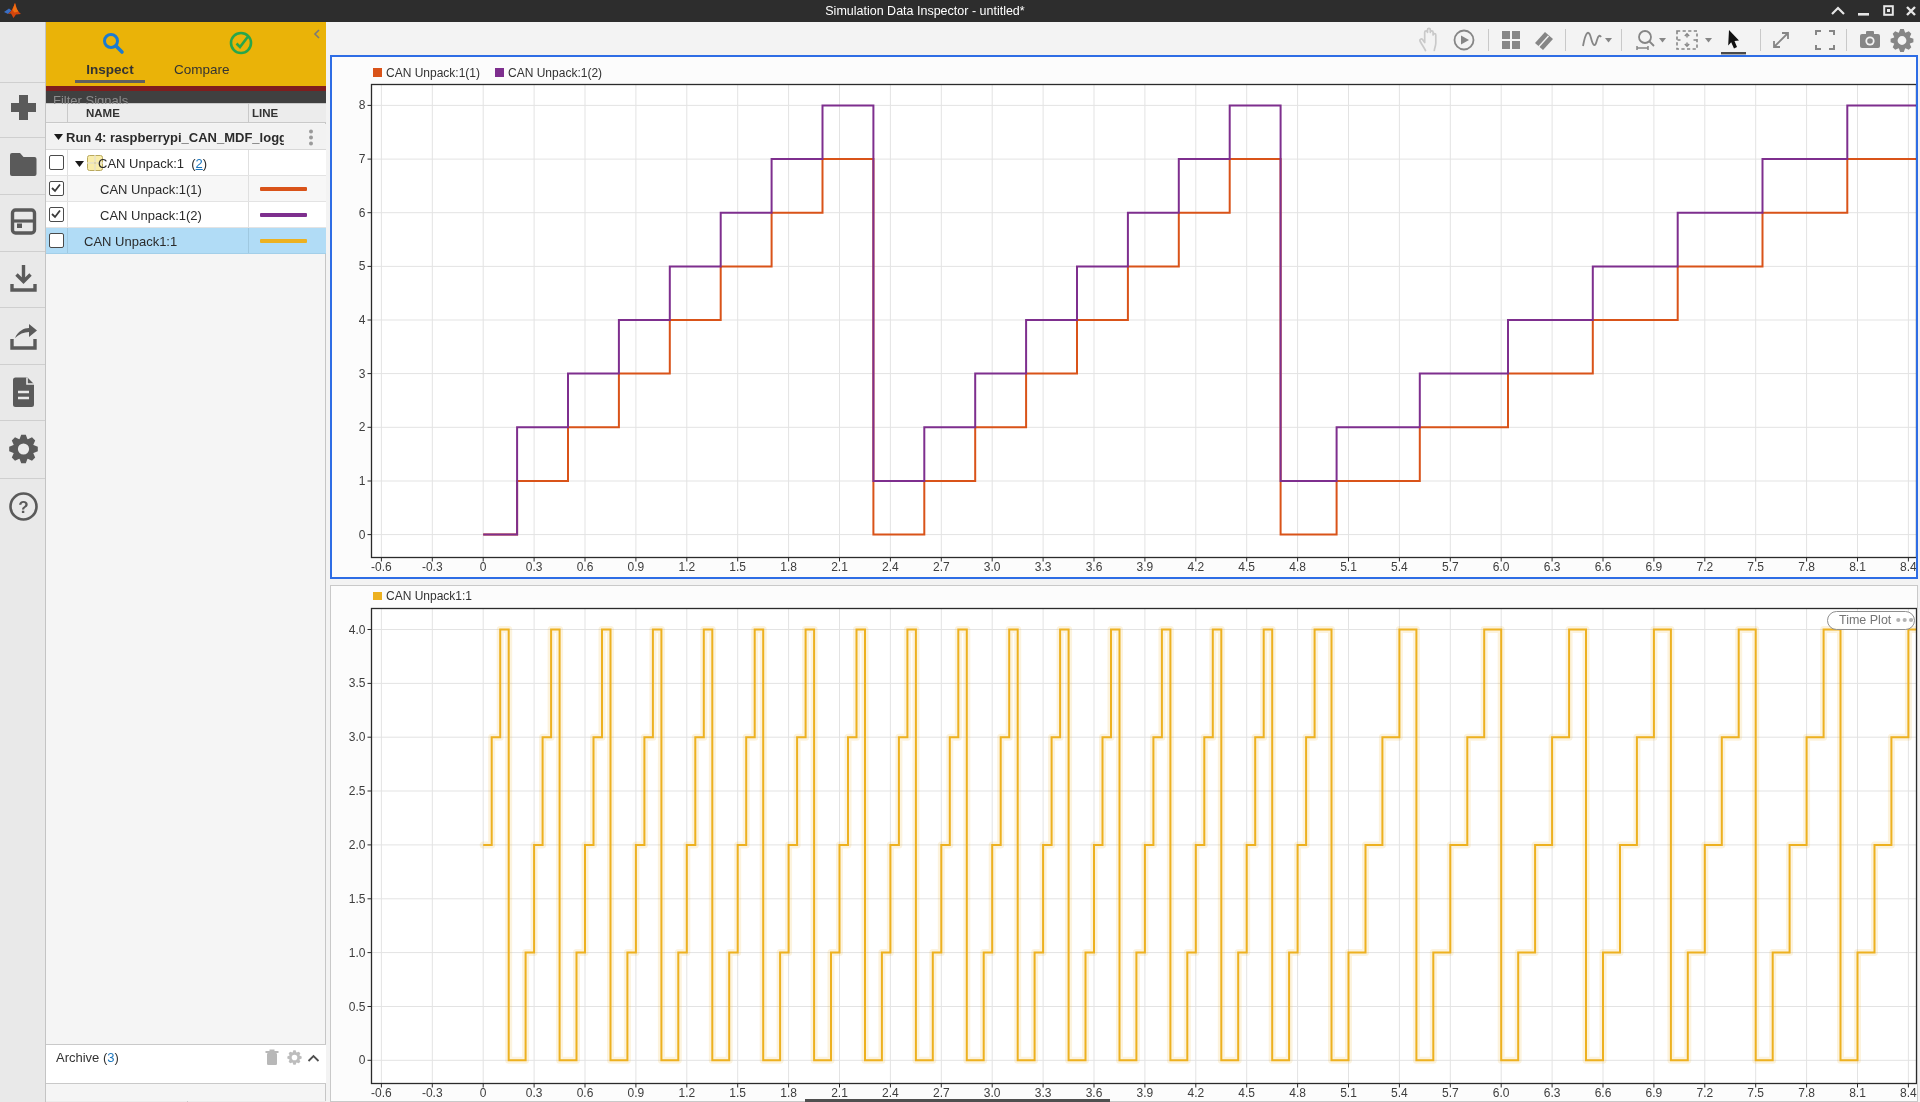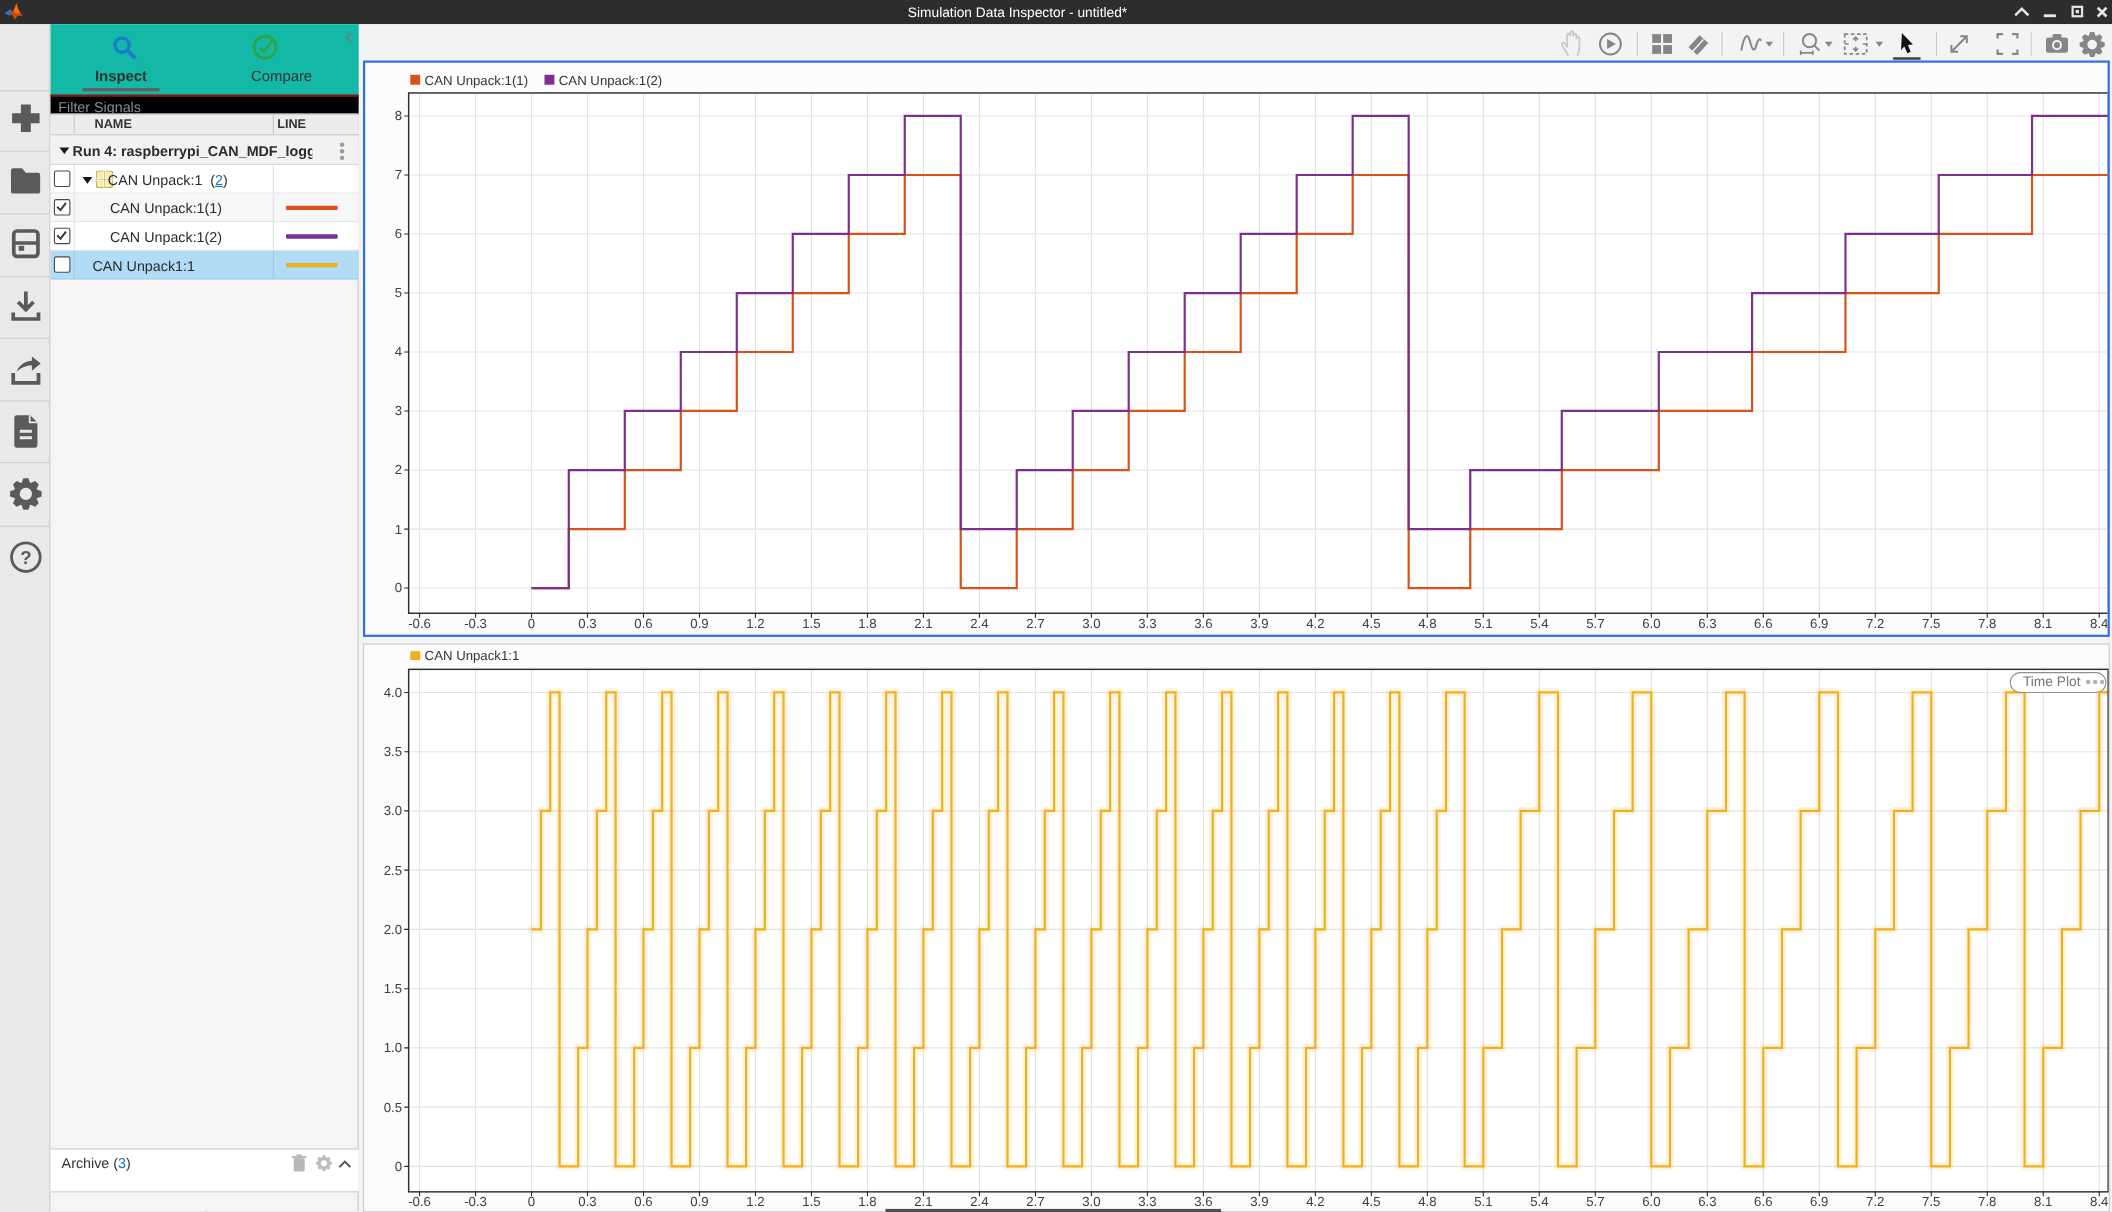--- a/index.html
+++ b/index.html
@@ -5,24 +5,24 @@
 html,body{width:1920px;height:1102px;overflow:hidden;background:#f3f3f3;
 font-family:"Liberation Sans",sans-serif;-webkit-font-smoothing:antialiased}
 .abs{position:absolute}
 #titlebar{position:absolute;left:0;top:0;width:1920px;height:22px;background:#2d2d2d}
 #title{position:absolute;left:0;top:0;width:1850px;text-align:center;line-height:22px;
 color:#fff;font-size:12.5px;font-weight:normal}
 #sidebar{position:absolute;left:0;top:22px;width:46px;height:1080px;background:#e9e9e9;
 border-right:1px solid #c4c4c4}
 .sep{position:absolute;left:0;width:45px;height:1px;background:#cfcfcf}
 #panel{position:absolute;left:46px;top:22px;width:280px;height:1080px;background:#f5f5f5;border-right:1px solid #c6c6c6}
-#tabs{position:absolute;left:0;top:0;width:280px;height:64px;background:#14b8a6}
+#tabs{position:absolute;left:0;top:0;width:280px;height:64px;background:#eab308}
 .tablbl{position:absolute;top:40px;font-size:13.5px;color:#333}
-#filter{position:absolute;left:0;top:64px;width:280px;height:18px;background:#000000;
-border-top:2px solid #7f1d1d;border-bottom:1px solid #c9c9c9}
+#filter{position:absolute;left:0;top:64px;width:280px;height:18px;background:#404040;
+border-top:5px solid #7f1d1d;border-bottom:1px solid #c9c9c9}
 #filter span{position:absolute;left:7px;top:1.5px;font-size:13px;color:#8c8c8c}
 #thead{position:absolute;left:0;top:82px;width:280px;height:19px;background:#ececec;
 border-bottom:1px solid #c9c9c9;font-size:11.5px;font-weight:bold;color:#333}
 .row{position:absolute;left:0;width:280px;height:26px;border-bottom:1px solid #e3e3e3;
 font-size:13px;color:#2b2b2b}
 .cb{position:absolute;top:5px;left:3px;width:15px;height:15px;background:#fff;
 border:1.5px solid #4a4a4a;border-radius:2px}
 .rowline{position:absolute;left:214px;top:11px;width:47px;height:4px;border-radius:1px}
 .vline{position:absolute;top:0;width:1px;height:100%;background:#e0e0e0}
 .bar{position:absolute;left:0;width:280px;background:#fff;border-top:1px solid #c9c9c9;
@@ -100,21 +100,21 @@
 <div id="tabs">
 <svg class="abs" style="left:55px;top:9px" width="24" height="24" viewBox="0 0 24 24">
         <circle cx="10" cy="10" r="6.5" fill="none" stroke="#1b7bd0" stroke-width="3"></circle>
         <path d="M15 15 L21 21" stroke="#1b7bd0" stroke-width="3.6" stroke-linecap="round"></path>
       </svg>
 <svg class="abs" style="left:183px;top:9px" width="24" height="24" viewBox="0 0 24 24">
         <circle cx="12" cy="12" r="10" fill="none" stroke="#28a64b" stroke-width="2.6"></circle>
         <path d="M7.5 12.5 L11 16 L19 5.5" stroke="#28a64b" stroke-width="2.6" fill="none"></path>
       </svg>
 <div class="tablbl" style="left:14px;width:100px;text-align:center;font-weight:bold">Inspect</div>
-<div class="tablbl" style="left:160px;width:100px;text-align:center">Compare</div>
+<div class="tablbl" style="left:128px;width:100px;">Compare</div>
 <div class="abs" style="left:29px;top:58px;width:70px;height:3px;background:#606060"></div>
 <svg class="abs" style="left:266px;top:7px" width="10" height="10" viewBox="0 0 10 10">
         <path d="M7 1 L3 5 L7 9" stroke="#7a7a7a" stroke-width="1.6" fill="none"></path>
       </svg>
 </div>
 <div id="filter">
       <span>Filter Signals</span>
     </div>
 <div id="thead">
       <span class="abs" style="left:40px;top:3px">NAME</span>

